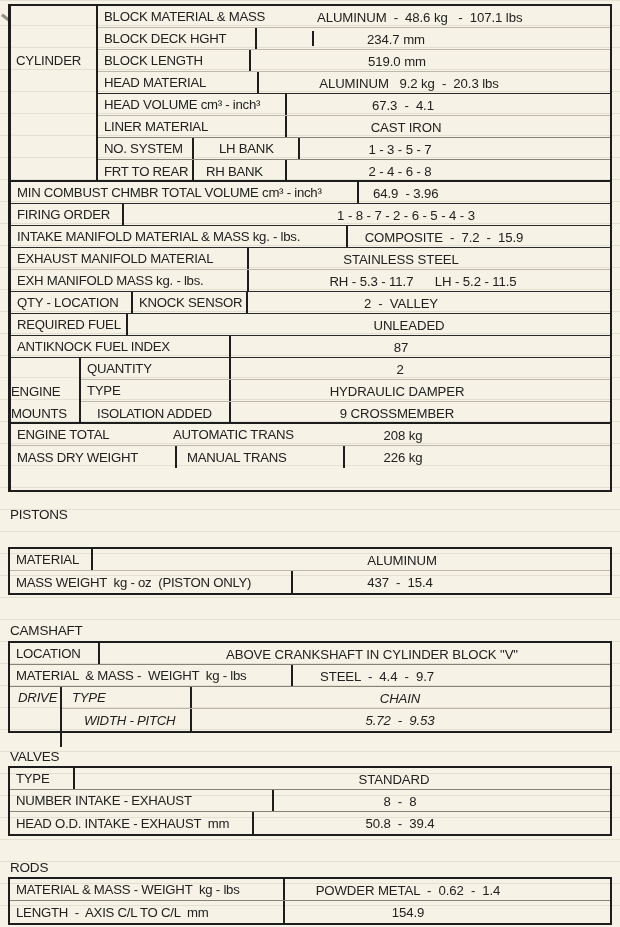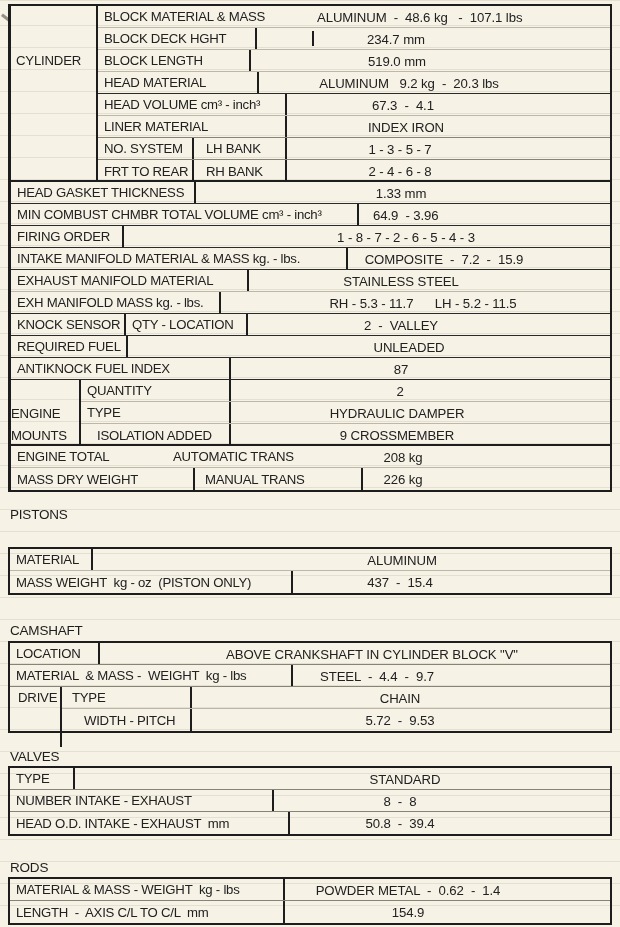--- a/index.html
+++ b/index.html
@@ -13,21 +13,21 @@
   .tbl{position:absolute;left:8px;width:604px;border:2px solid #1d1d1d;background:rgba(255,255,255,0.0);box-sizing:border-box;}
   .tbl.main{border-left-width:3px;}
   .hdr{position:absolute;left:10px;font-size:13.5px;letter-spacing:-0.2px;color:#1e1e1e;white-space:pre;}
 
   .grp{display:flex;box-sizing:border-box;}
   .gcell{box-sizing:border-box;border-right:2px solid #1d1d1d;font-size:13.2px;letter-spacing:-0.2px;}
   .grows{flex:1;min-width:0;}
 
   .r{position:relative;display:flex;height:22px;box-sizing:border-box;align-items:stretch;text-align:center;}
   .sep-f{border-bottom:1px solid rgba(95,88,68,0.38);}
-  .sep-m{border-bottom:1px solid rgba(62,57,45,0.6);}
+  .sep-m{border-bottom:1px solid rgba(62,57,45,0.6);gap:13px;}
   .sep-d{border-bottom:1px solid #2a2a2a;}
   .grp.gb{border-bottom:2px solid #1d1d1d;}
 
   .c{box-sizing:border-box;display:flex;align-items:center;overflow:visible;}
   .c.lab{padding-left:6px;}
   .c.lab span{font-size:13.2px;letter-spacing:-0.25px;white-space:pre;}
   .c.br{border-right:2px solid #1d1d1d;}
   .c.fill{flex:1;}
 
   .vt{position:absolute;top:50%;left:390px;transform:translate(-50%,-50%);
@@ -86,21 +86,21 @@
               <span>HEAD VOLUME cm³ - inch³</span>
             </div>
           <div class="c fill"></div>
           <span class="vt" style="left:305px">67.3  -  4.1</span>
         </div>
         <div class="r sep-m">
           <div class="c lab br" style="width:189px">
               <span>LINER MATERIAL</span>
             </div>
           <div class="c fill"></div>
-          <span class="vt" style="left:308px">INDEX IRON</span>
+          <span class="vt" style="left:308px">CAST IRON</span>
         </div>
         <div class="r sep-m">
           <div class="c lab br" style="width:96px">
               <span>NO. SYSTEM</span>
             </div>
           <div class="c lab br" style="width:93px;padding-left:12px">
               <span>LH BANK</span>
             </div>
           <div class="c fill"></div>
           <span class="vt" style="left:302px">1 - 3 - 5 - 7</span>
@@ -112,27 +112,20 @@
           <div class="c lab br" style="width:93px;padding-left:12px">
               <span>RH BANK</span>
             </div>
           <div class="c fill"></div>
           <span class="vt" style="left:302px">2 - 4 - 6 - 8</span>
         </div>
       </div>
     </div>
 
     <div class="r sep-d">
-      <div class="c lab br" style="width:185px">
-          <span>HEAD GASKET THICKNESS</span>
-        </div>
-      <div class="c fill"></div>
-      <span class="vt">1.33 mm</span>
-    </div>
-    <div class="r sep-d">
       <div class="c lab br" style="width:348px">
           <span>MIN COMBUST CHMBR TOTAL VOLUME cm³ - inch³</span>
         </div>
       <div class="c fill"></div>
       <span class="vt vl" style="left:362px">64.9  - 3.96</span>
     </div>
     <div class="r sep-d">
       <div class="c lab br" style="width:113px">
           <span>FIRING ORDER</span>
         </div>
@@ -147,32 +140,32 @@
       <span class="vt" style="left:433px">COMPOSITE  -  7.2  -  15.9</span>
     </div>
     <div class="r sep-f">
       <div class="c lab br" style="width:238px">
           <span>EXHAUST MANIFOLD MATERIAL</span>
         </div>
       <div class="c fill"></div>
       <span class="vt">STAINLESS STEEL</span>
     </div>
     <div class="r sep-d">
-      <div class="c lab br" style="width:210px">
+      <div class="c lab br" style="width:238px">
           <span>EXH MANIFOLD MASS kg. - lbs.</span>
         </div>
       <div class="c fill"></div>
       <span class="vt" style="left:412px">RH - 5.3 - 11.7      LH - 5.2 - 11.5</span>
     </div>
     <div class="r sep-d">
+      <div class="c lab br" style="width:122px">
+          <span>QTY - LOCATION</span>
+        </div>
       <div class="c lab br" style="width:115px">
           <span>KNOCK SENSOR</span>
-        </div>
-      <div class="c lab br" style="width:122px">
-          <span>QTY - LOCATION</span>
         </div>
       <div class="c fill"></div>
       <span class="vt">2  -  VALLEY</span>
     </div>
     <div class="r sep-d">
       <div class="c lab br" style="width:117px">
           <span>REQUIRED FUEL</span>
         </div>
       <div class="c fill"></div>
       <span class="vt" style="left:398px">UNLEADED</span>
@@ -219,21 +212,21 @@
       <div class="c lab" style="width:152px">
           <span>ENGINE TOTAL</span>
         </div>
       <div class="c lab" style="width:168px;padding-left:10px">
           <span>AUTOMATIC TRANS</span>
         </div>
       <div class="c fill"></div>
       <span class="vt" style="left:392px">208 kg</span>
     </div>
     <div class="r">
-      <div class="c lab br" style="width:184px">
+      <div class="c lab br" style="width:166px">
           <span>MASS DRY WEIGHT</span>
         </div>
       <div class="c lab br" style="width:168px;padding-left:10px">
           <span>MANUAL TRANS</span>
         </div>
       <div class="c fill"></div>
       <span class="vt" style="left:392px">226 kg</span>
     </div>
   </div>
 
@@ -264,21 +257,21 @@
       <div class="c fill"></div>
       <span class="vt" style="left:362px">ABOVE CRANKSHAFT IN CYLINDER BLOCK "V"</span>
     </div>
     <div class="r sep-m">
       <div class="c lab br" style="width:283px">
           <span>MATERIAL  &amp; MASS -  WEIGHT  kg - lbs</span>
         </div>
       <div class="c fill"></div>
       <span class="vt" style="left:367px">STEEL  -  4.4  -  9.7</span>
     </div>
-    <div class="grp" style="height:60px;">
+    <div class="grp" style="height:60px;font-style:italic;">
       <div class="gcell drive-label" style="width:52px;">
         <span>DRIVE</span>
       </div>
       <div class="grows">
         <div class="r sep-f">
           <div class="c lab br" style="width:130px;padding-left:10px">
               <span>TYPE</span>
             </div>
           <div class="c fill"></div>
           <span class="vt" style="left:338px">CHAIN</span>
@@ -294,31 +287,31 @@
     </div>
   </div>
 
   <div class="hdr" style="top:749px">VALVES</div>
   <div class="tbl" style="top:766px;height:70px;">
     <div class="r sep-m">
       <div class="c lab br" style="width:65px">
           <span>TYPE</span>
         </div>
       <div class="c fill"></div>
-      <span class="vt" style="left:395px">STANDARD</span>
+      <span class="vt" style="left:384px">STANDARD</span>
     </div>
     <div class="r sep-m">
       <div class="c lab br" style="width:264px">
           <span>NUMBER INTAKE - EXHAUST</span>
         </div>
       <div class="c fill"></div>
       <span class="vt">8  -  8</span>
     </div>
     <div class="r">
-      <div class="c lab br" style="width:280px">
+      <div class="c lab br" style="width:244px">
           <span>HEAD O.D. INTAKE - EXHAUST  mm</span>
         </div>
       <div class="c fill"></div>
       <span class="vt">50.8  -  39.4</span>
     </div>
   </div>
 
   <div class="hdr" style="top:860px">RODS</div>
   <div class="tbl" style="top:877px;height:48px;">
     <div class="r sep-m">

